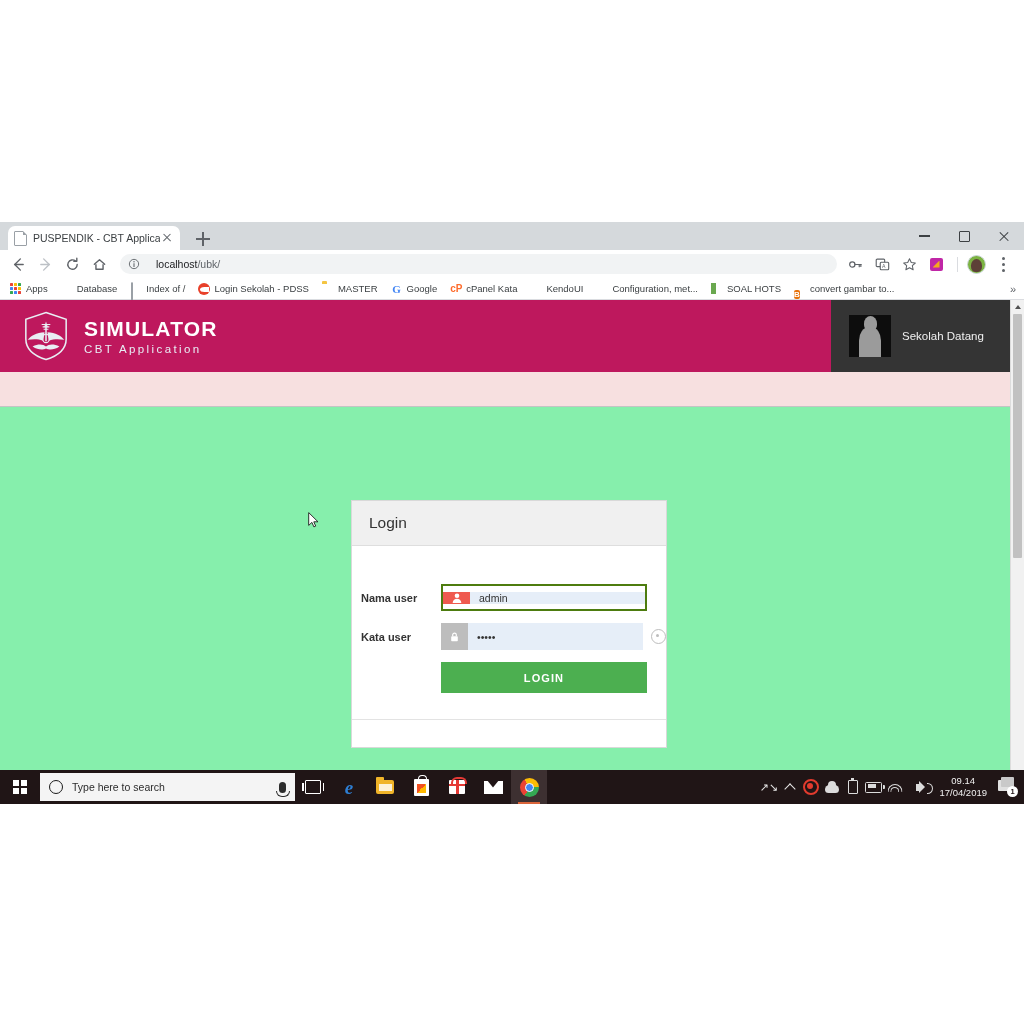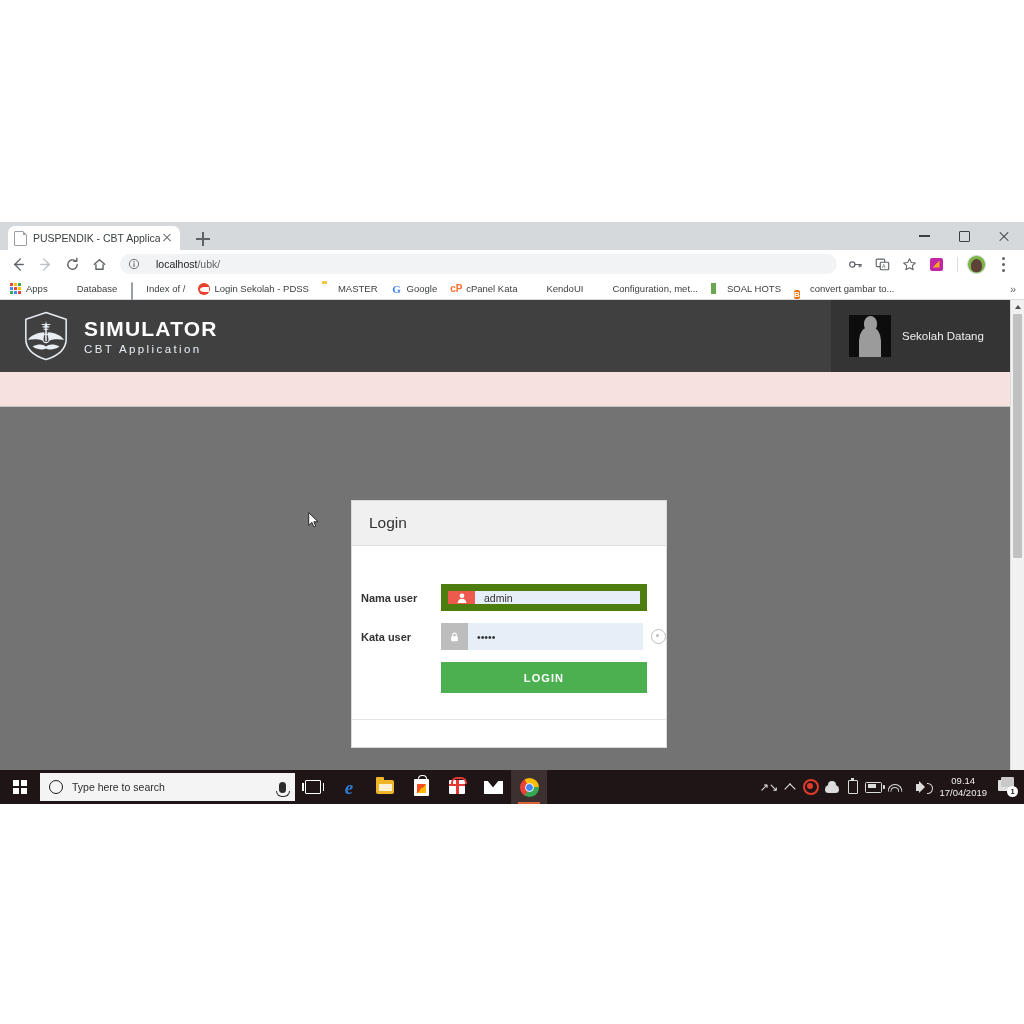--- a/index.html
+++ b/index.html
@@ -76,44 +76,44 @@
   .ico-db{width:12px;height:10px;margin-top:1px;background:linear-gradient(#c0392b,#8e44ad);border-radius:1px;}
   .ico-hots{width:11px;height:11px;background:#f4b942;border-radius:1px;position:relative;}
   .ico-hots:after{content:"";position:absolute;left:0;top:0;width:5px;height:11px;background:#6aa84f;}
   .ico-conv{width:11px;height:11px;background:#e8710a;border-radius:2px;color:#fff;font-size:8px;
         font-weight:bold;text-align:center;line-height:11px;}
   .bm-more{position:absolute;right:8px;font-size:11px;color:#5f6368;cursor:pointer;}
 
   
   .viewport{position:relative;height:480px;background:#c9c9c9;overflow:hidden;}
 
-  .site-header{position:relative;height:72px;background:#404040;display:flex;align-items:center;}
+  .site-header{position:relative;height:72px;background:#be185d;display:flex;align-items:center;}
   .brand{display:flex;align-items:center;padding-left:22px;}
   .brand-logo{width:48px;height:50px;flex:0 0 auto;}
   .brand-txt{margin-left:14px;color:#fff;}
   .brand-title{font-size:21px;font-weight:bold;letter-spacing:1.2px;line-height:22px;}
   .brand-sub{font-size:11.5px;letter-spacing:2.4px;margin-top:3px;color:#e8eef5;}
   .userbox{position:absolute;right:0;top:0;width:193px;height:72px;background:#343434;display:flex;align-items:center;}
   .user-av{width:42px;height:42px;background:#0d0d0d;margin-left:18px;flex:0 0 auto;
         display:flex;align-items:flex-end;justify-content:center;overflow:hidden;}
   .user-av i{display:block;width:22px;height:30px;background:#9b9b9b;border-radius:45% 45% 0 0;position:relative;}
   .user-av i:before{content:"";position:absolute;left:4.5px;top:-11px;width:13px;height:15px;background:#9b9b9b;border-radius:50% 50% 40% 40%;}
   .user-name{color:#f0f0f0;font-size:11.5px;margin-left:11px;}
 
   .alert-bar{height:34px;background:#f7e0e0;border-bottom:1px solid #c4c4c4;}
 
-  .page-body{position:relative;height:373px;background:#737373;}
+  .page-body{position:relative;height:373px;background:#86efac;}
   .card{position:absolute;left:351px;top:93px;width:314px;background:#fff;border:1px solid #d9d9d9;}
   .card-head{height:44px;background:#f0f0f0;border-bottom:1px solid #dedede;display:flex;align-items:center;padding-left:17px;}
   .card-title{font-size:15.5px;color:#333;}
   .card-body{padding:38px 0 26px 0;}
   .frow{display:flex;align-items:center;margin-bottom:12px;}
   .flabel{width:80px;font-size:11px;font-weight:bold;color:#333;text-align:left;margin-left:9px;flex:0 0 auto;}
   .fgroup{display:flex;align-items:stretch;width:206px;height:27px;box-sizing:border-box;}
-  .fgroup.err{border:7px solid #4d7c0f;}
+  .fgroup.err{border:2px solid #4d7c0f;align-items:center;}
   .faddon{width:27px;flex:0 0 auto;display:flex;align-items:center;justify-content:center;}
   .faddon.user{background:#ef5a4f;}
   .faddon.lock{background:#bdbdbd;}
   .finput{flex:1;background:#e6eef8;border:none;outline:none;font-size:10.5px;color:#333;
         padding:0 9px;font-family:"Liberation Sans",sans-serif;}
   .eye{width:13px;height:13px;margin-left:8px;border-radius:50%;border:1.3px solid #bdbdbd;position:relative;cursor:pointer;flex:0 0 auto;}
   .eye:after{content:"";position:absolute;left:4px;top:4px;width:3px;height:3px;border-radius:50%;background:#bdbdbd;}
   .btn-login{margin-left:89px;width:206px;height:31px;background:#4caf50;border:none;color:#fff;
         font-size:11px;font-weight:bold;letter-spacing:1.1px;cursor:pointer;font-family:"Liberation Sans",sans-serif;}
   .card-foot{height:27px;border-top:1px solid #e3e3e3;background:#fff;}

